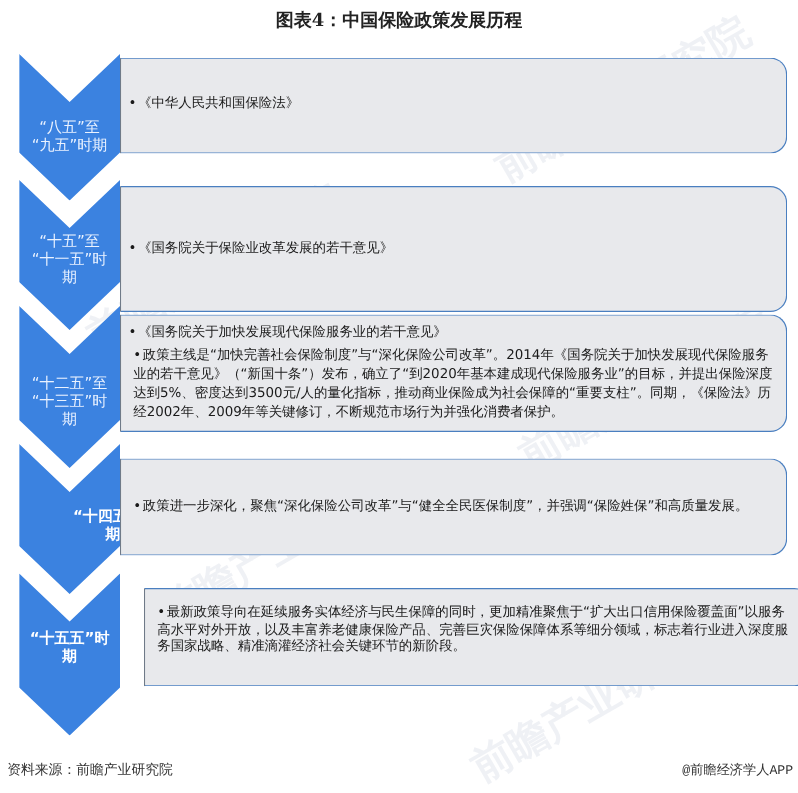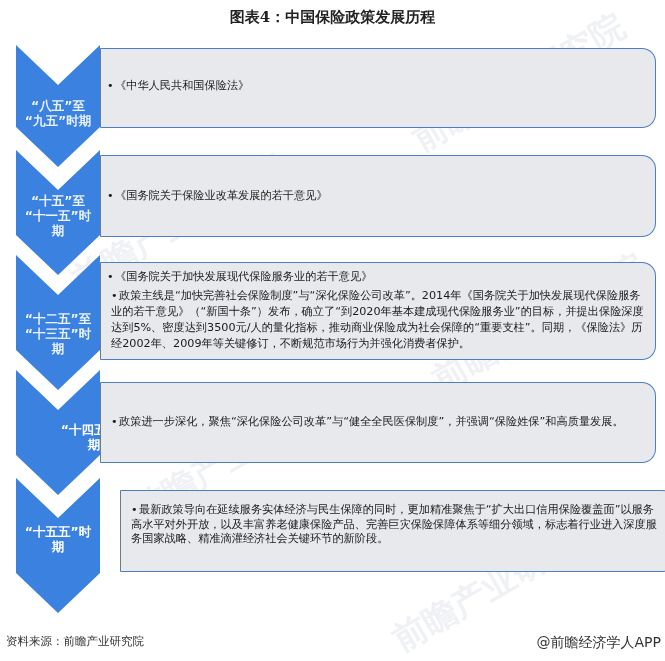--- a/index.html
+++ b/index.html
@@ -1,28 +1,28 @@
 <!DOCTYPE html>
 <html><head>
 <meta charset="utf-8">
 <style>
   html, body { margin: 0; padding: 0; background: #ffffff; }
   body { width: 665px; height: 661px; position: relative; overflow: hidden; font-family: "DejaVu Sans", "Liberation Sans", sans-serif; }
   .title { position: absolute; left: 0; top: 8px; width: 665px; text-align: center; font-family: "DejaVu Serif", "Liberation Serif", serif; font-weight: bold; font-size: 15px; color: #222; }
   .chev { position: absolute; left: 16px; width: 84px; }
   .chev svg { position: absolute; left: 0; top: 0; }
-  .chev-label { position: absolute; left: 0; width: 84px; text-align: center; color: #eaf2ff; font-size: 12.5px; line-height: 15px; font-weight: bold; }
+  .chev-label { position: absolute; left: 0; width: 84px; text-align: center; color: #eaf2ff; font-size: 12.5px; line-height: 15px; }
   .chev-label.bold { font-weight: bold; color: #ffffff; }
   .box { position: absolute; left: 100px; width: 556px; background: #e8e9ec; border: 1.5px solid #4a7fc0; border-left: 1.5px solid #6f7a88; border-radius: 0 14px 14px 0; box-sizing: border-box; padding: 4px 10px 4px 6px; display: flex; flex-direction: column; justify-content: center; }
   .line { font-size: 11.2px; line-height: 14.5px; color: #1a1a1a; }
   .line.head { margin-bottom: 3px; }
   .line.body { padding-left: 4px; }
   .bullet { display: inline-block; width: 8px; }
   .footer-left { position: absolute; left: 6px; top: 634px; font-size: 11.5px; color: #333; }
-  .footer-right { position: absolute; right: 4px; top: 634px; font-size: 14px; color: #333; }
+  .footer-right { position: absolute; right: 4px; top: 634px; font-size: 11px; color: #333; font-family: Liberation Mono, monospace; }
   .wm { position: absolute; color: rgba(190,200,215,0.25); font-size: 34px; font-weight: bold; transform: rotate(-30deg); pointer-events: none; white-space: nowrap; }
 </style>
 </head>
 <body>
 
 <div class="title">图表4：中国保险政策发展历程</div>
 
 <div class="wm" style="left:400px;top:60px;">前瞻产业研究院</div>
 <div class="wm" style="left:60px;top:200px;">前瞻产业研究院</div>
 <div class="wm" style="left:420px;top:300px;">前瞻产业研究院</div>
@@ -45,21 +45,21 @@
 <div class="chev" style="top:150px;height:125px;">
   <svg width="84" height="125">
       <polygon points="0,0 42,40 84,0 84,85 42,125 0,85" fill="#3b82e0"></polygon>
     </svg>
   <div class="chev-label" style="top:43px;">
     <div>“十五”至</div>
     <div>“十一五”时</div>
     <div>期</div>
   </div>
 </div>
-<div class="box" style="top:155px;height:82px;">
+<div class="box" style="top:155px;height:105px;">
   <div class="line head" style="margin-bottom:0;"><span class="bullet">•</span><span>《国务院关于保险业改革发展的若干意见》</span></div>
 </div>
 
 <div class="chev" style="top:255px;height:135px;">
   <svg width="84" height="135">
       <polygon points="0,0 42,40 84,0 84,95 42,135 0,95" fill="#3b82e0"></polygon>
     </svg>
   <div class="chev-label" style="top:56px;">
     <div>“十二五”至</div>
     <div>“十三五”时</div>

